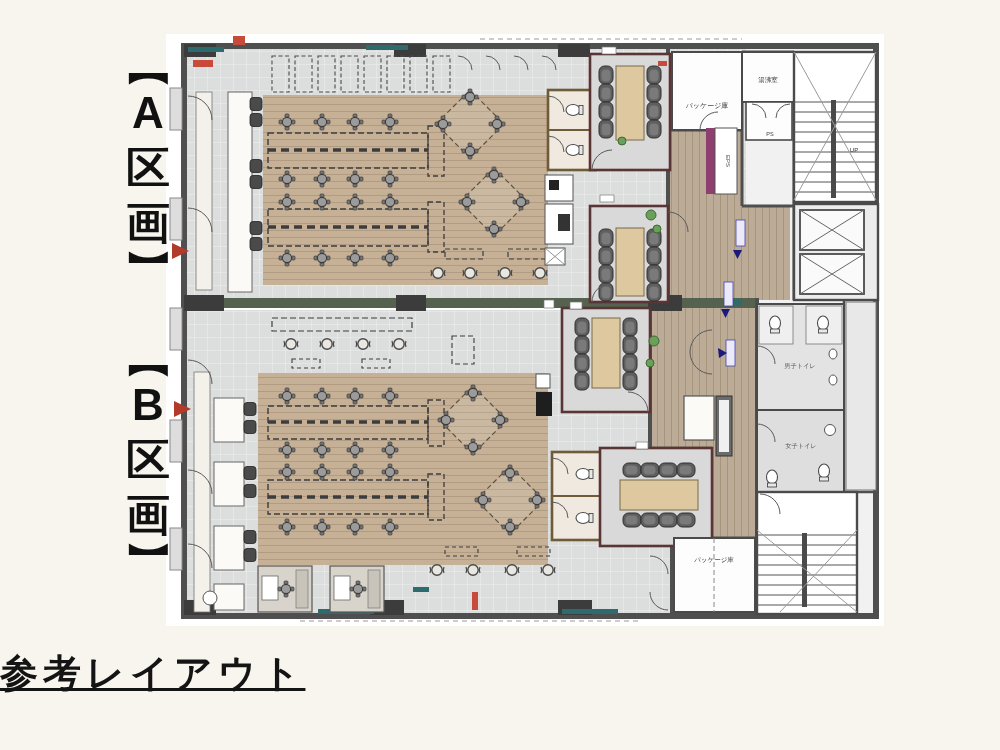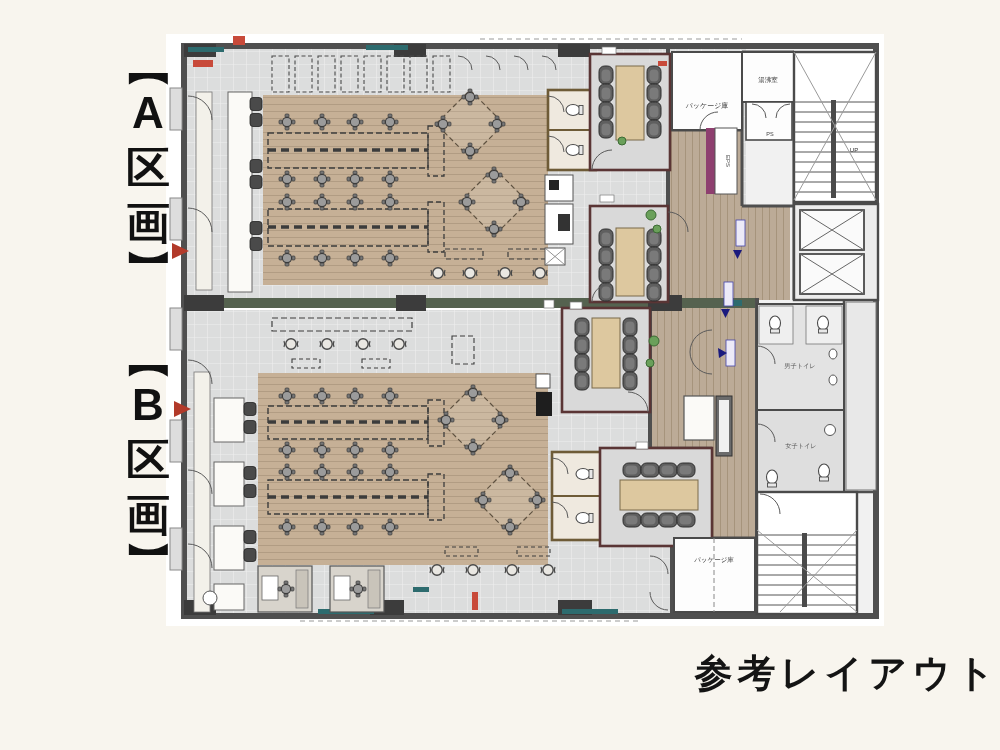--- a/index.html
+++ b/index.html
@@ -5,22 +5,22 @@
   html,body{margin:0;padding:0;}
   body{background:#f8f5ee;font-family:"Liberation Sans",sans-serif;}
   .stage{position:relative;width:1000px;height:750px;background:#f8f5ee;overflow:hidden;}
   .stage svg{position:absolute;left:0;top:0;}
   .vlabel{position:absolute;width:60px;text-align:center;color:#111;font-weight:700;}
   .vlabel span{display:block;font-size:44px;line-height:1.02;}
   .vlabel .bk{font-size:40px;line-height:.62;transform:rotate(90deg);transform-origin:center;}
   .vlabel .gap{margin-top:10px;}
   #label-a{left:118px;top:56px;}
   #label-b{left:118px;top:348px;}
-  .caption{position:absolute;left:0;top:648px;width:100%;text-align:right;
-           font-size:38px;font-weight:800;letter-spacing:5px;color:#141414;}
+  .caption{position:absolute;left:0;top:648px;width:100%;text-align:left;
+           font-size:38px;font-weight:800;letter-spacing:5px;color:#141414;text-decoration:underline;}
   text{font-family:"Liberation Sans",sans-serif;}
 </style>
 </head>
 <body>
 
 <div class="stage">
 
 <svg width="1000" height="750" viewBox="0 0 1000 750">
   <defs>
     <pattern id="tile" width="13" height="13" patternUnits="userSpaceOnUse">

